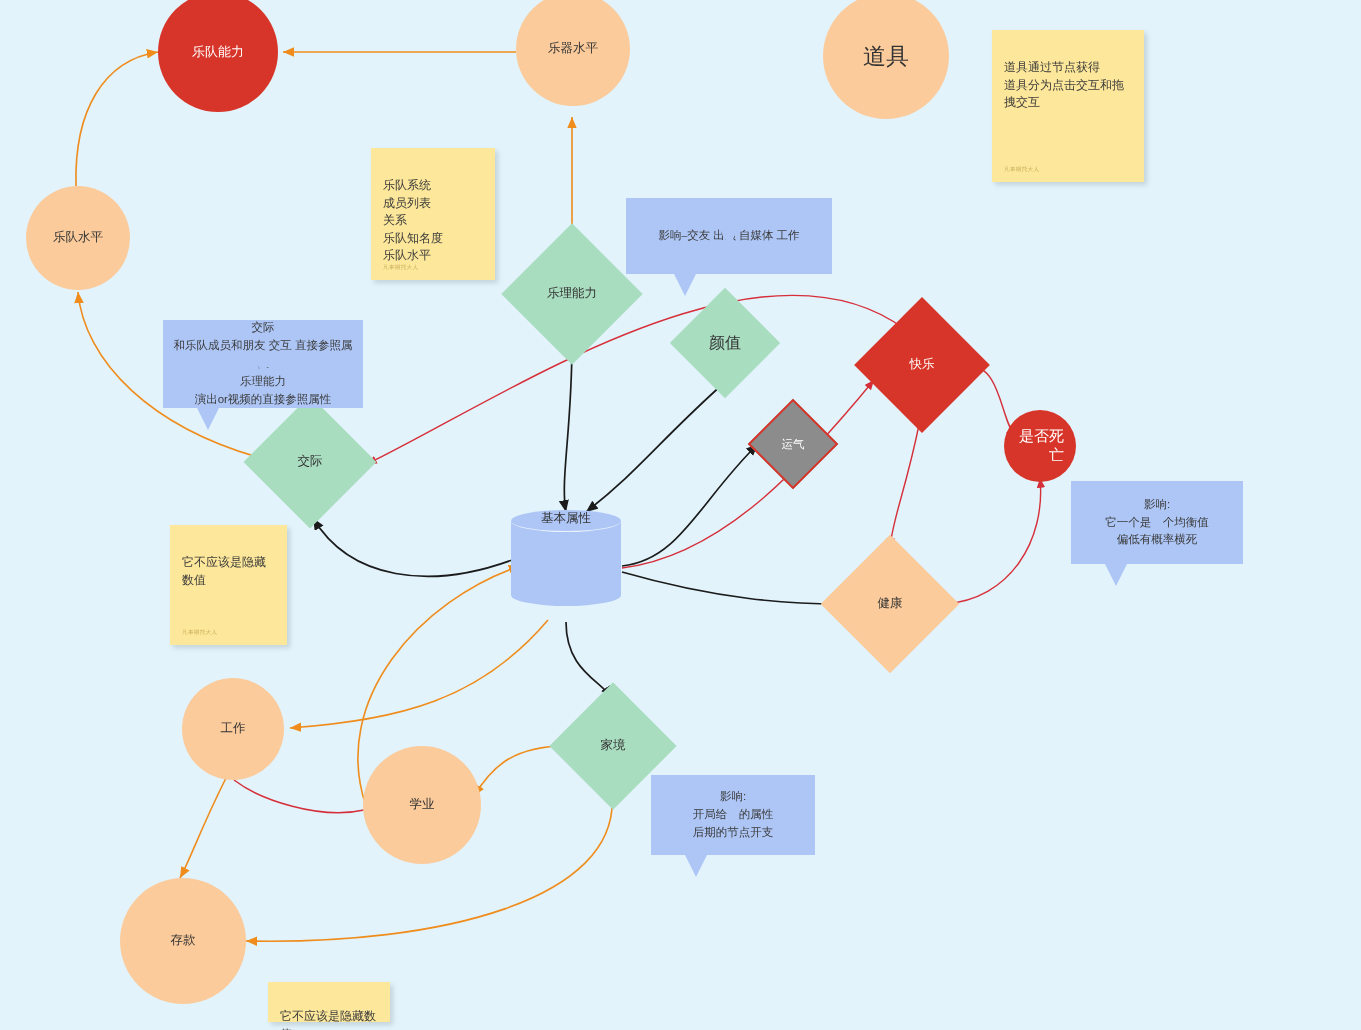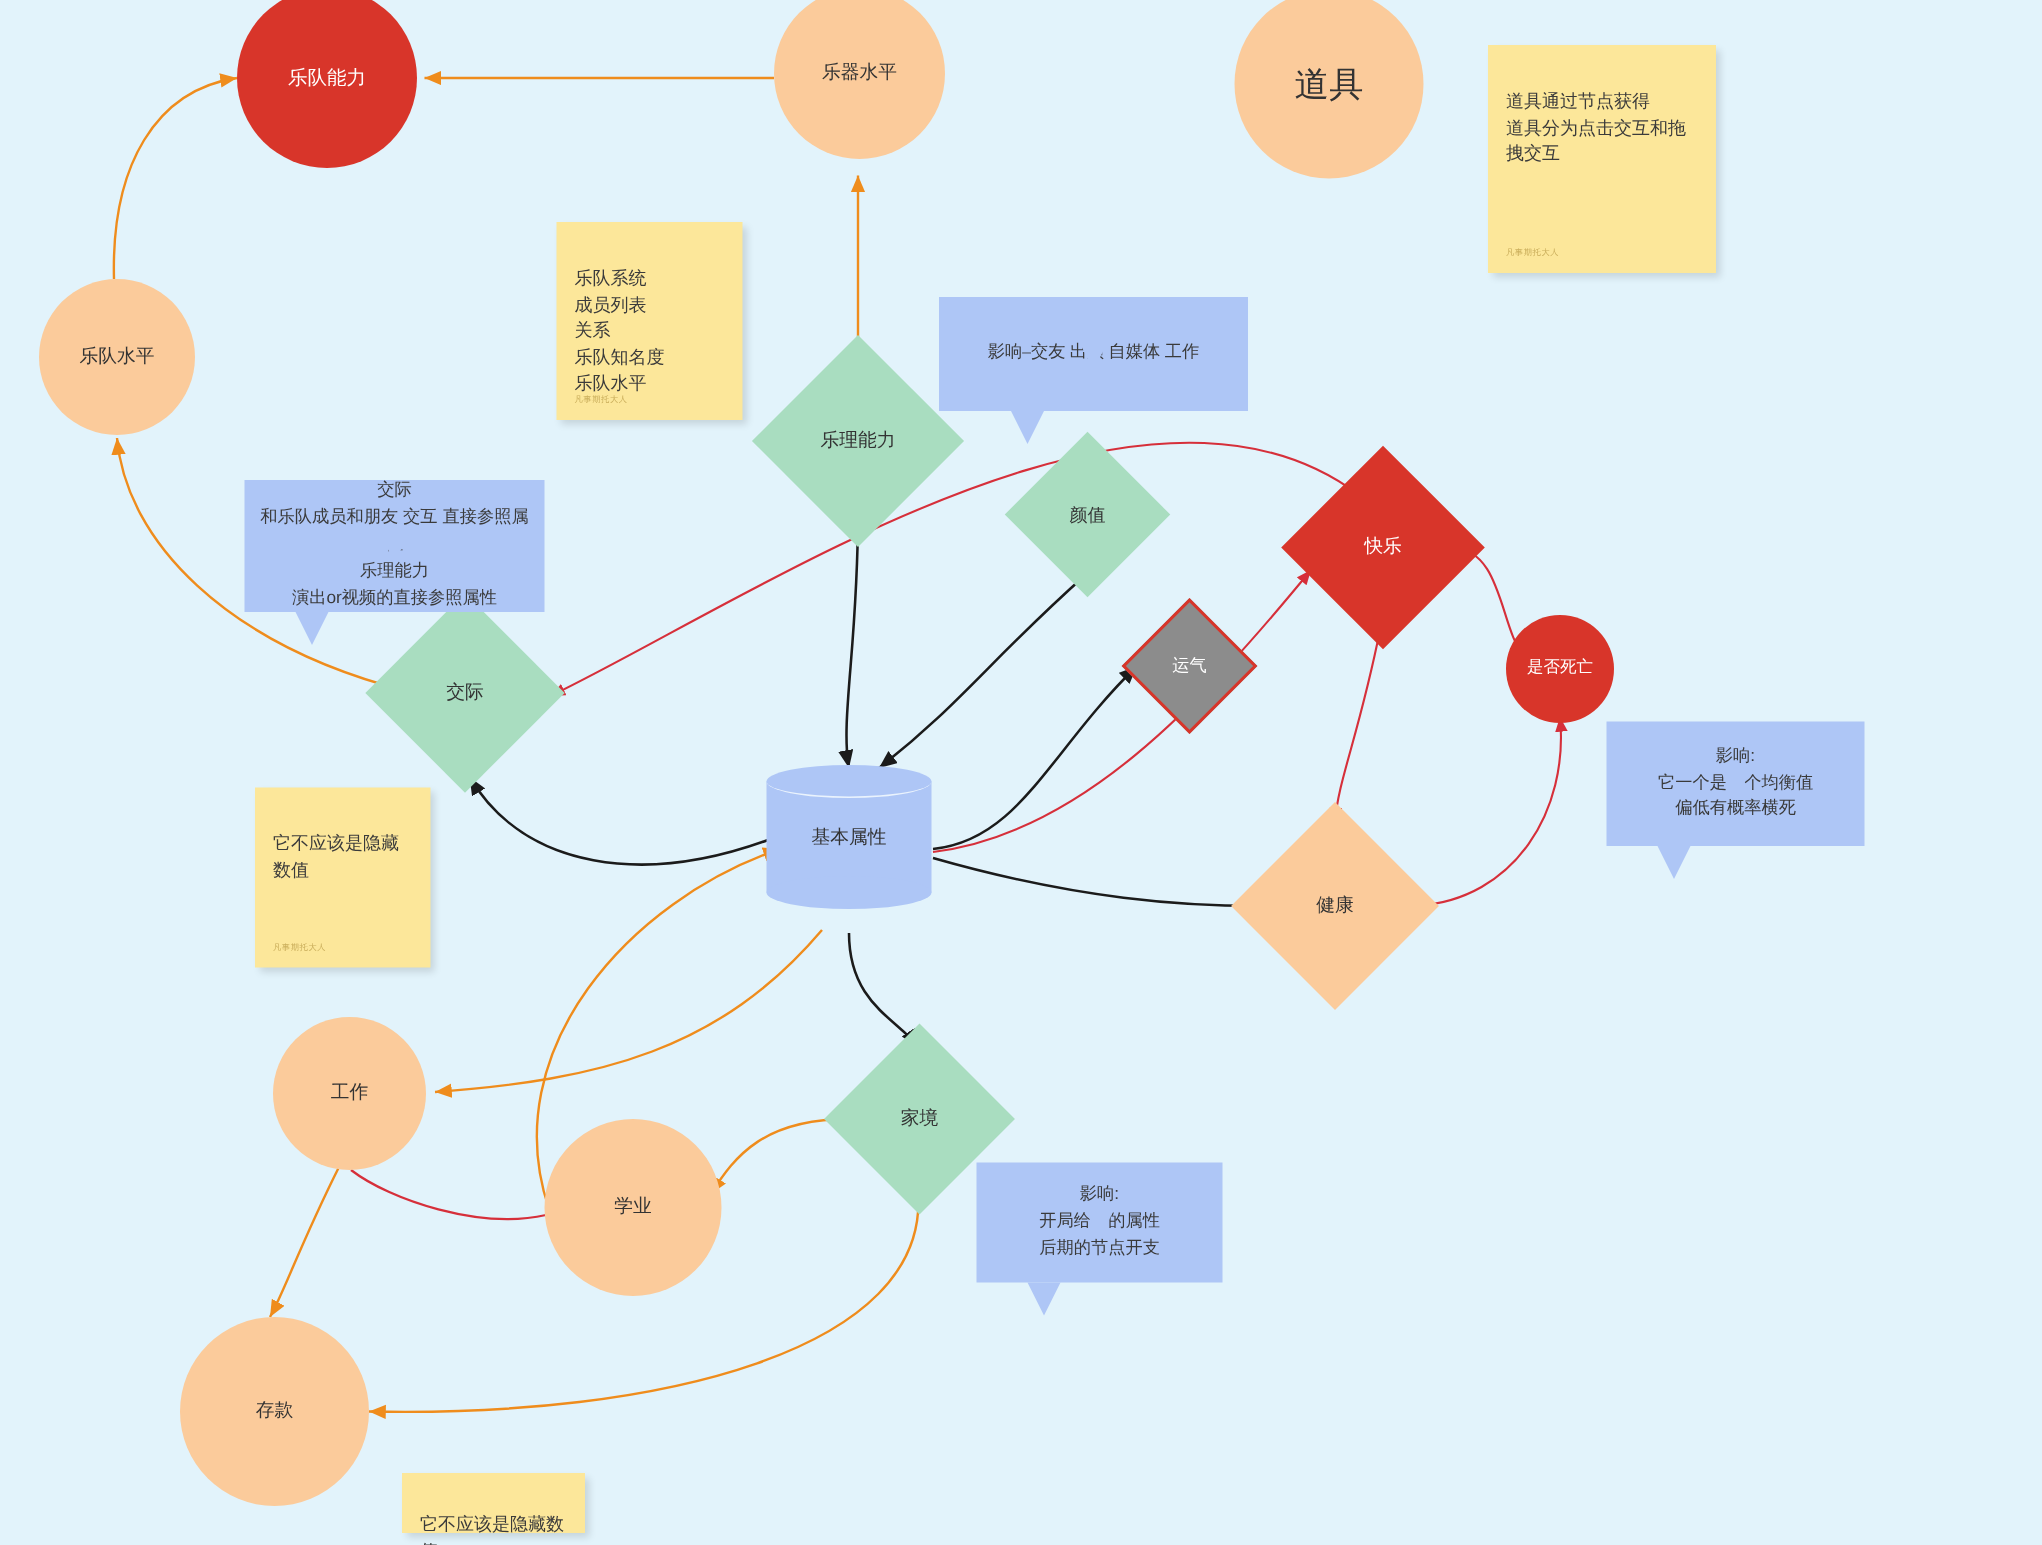--- a/index.html
+++ b/index.html
@@ -38,21 +38,21 @@
   .callout:after{content:"";position:absolute;width:0;height:0;
         border-left:11px solid transparent;border-right:11px solid transparent;
         border-top:22px solid #aec6f6;}
 
   .cyl{position:absolute;}
   .cyl .body{position:absolute;left:0;right:0;top:11px;bottom:11px;background:#aec6f6;}
   .cyl .top{position:absolute;left:0;right:0;top:0;height:22px;background:#aec6f6;
         border-radius:50%;border-bottom:1.5px solid #eaf3fd;box-sizing:border-box;}
   .cyl .bot{position:absolute;left:0;right:0;bottom:0;height:22px;background:#aec6f6;
         border-radius:50%;}
-  .cyl .lbl{position:absolute;inset:0;display:flex;align-items:center;
+  .cyl .lbl{position:absolute;inset:0;display:flex;
         justify-content:center;font-size:12.5px;color:#333;}
 </style>
 </head>
 <body>
 
 <div id="canvas">
 
   <svg class="edges" viewBox="0 0 1361 1030">
     <defs>
       <marker id="ao" markerWidth="9" markerHeight="9" refX="7" refY="3" orient="auto">
@@ -118,21 +118,21 @@
   </div>
 
   <div class="node circle n-orange" style="left:823px;top:-7px;width:126px;height:126px;font-size:23px;">
     <span>道具</span>
   </div>
 
   <div class="node circle n-orange" style="left:26px;top:186px;width:104px;height:104px;font-size:12.5px;">
     <span>乐队水平</span>
   </div>
 
-  <div class="node circle n-red" style="left:1004px;top:410px;width:72px;height:72px;font-size:11px;padding:0 12px;text-align:right;">
+  <div class="node circle n-red" style="left:1004px;top:410px;width:72px;height:72px;font-size:15px;padding:0 12px;text-align:right;">
     <span>是否死亡</span>
   </div>
 
   <div class="node circle n-orange" style="left:182px;top:678px;width:102px;height:102px;font-size:12.5px;">
     <span>工作</span>
   </div>
 
   <div class="node circle n-orange" style="left:363px;top:746px;width:118px;height:118px;font-size:12.5px;">
     <span>学业</span>
   </div>
@@ -143,21 +143,21 @@
 
   <div class="diamond-wrap" style="left:522px;top:244px;width:100px;height:100px;">
     <div class="diamond n-green"></div>
     <div class="diamond-label" style="font-size:12.5px;color:#333;">
       <span>乐理能力</span>
     </div>
   </div>
 
   <div class="diamond-wrap" style="left:686px;top:304px;width:78px;height:78px;">
     <div class="diamond n-green"></div>
-    <div class="diamond-label" style="font-size:12px;color:#333;">
+    <div class="diamond-label" style="font-size:16px;color:#333;">
       <span>颜值</span>
     </div>
   </div>
 
   <div class="diamond-wrap" style="left:263px;top:415px;width:94px;height:94px;">
     <div class="diamond n-green"></div>
     <div class="diamond-label" style="font-size:12.5px;color:#333;">
       <span>交际</span>
     </div>
   </div>

